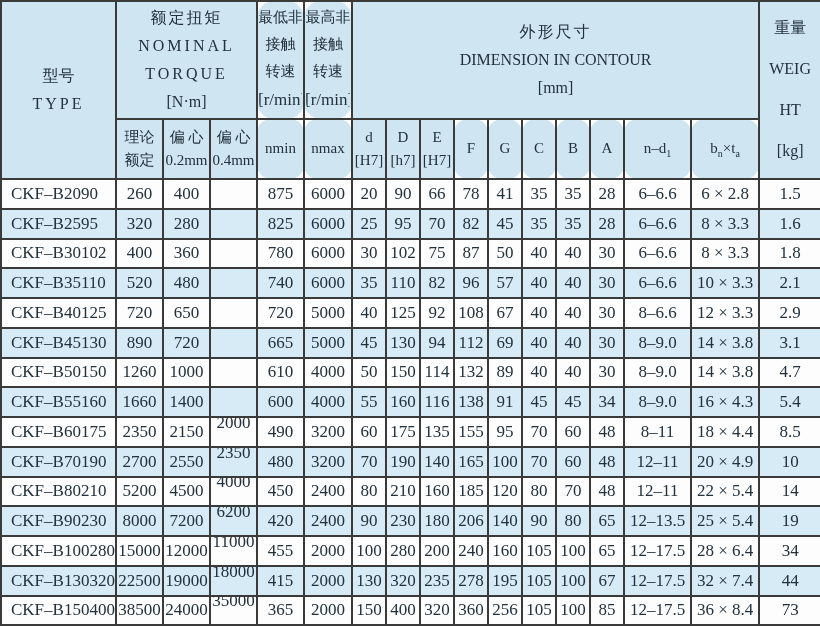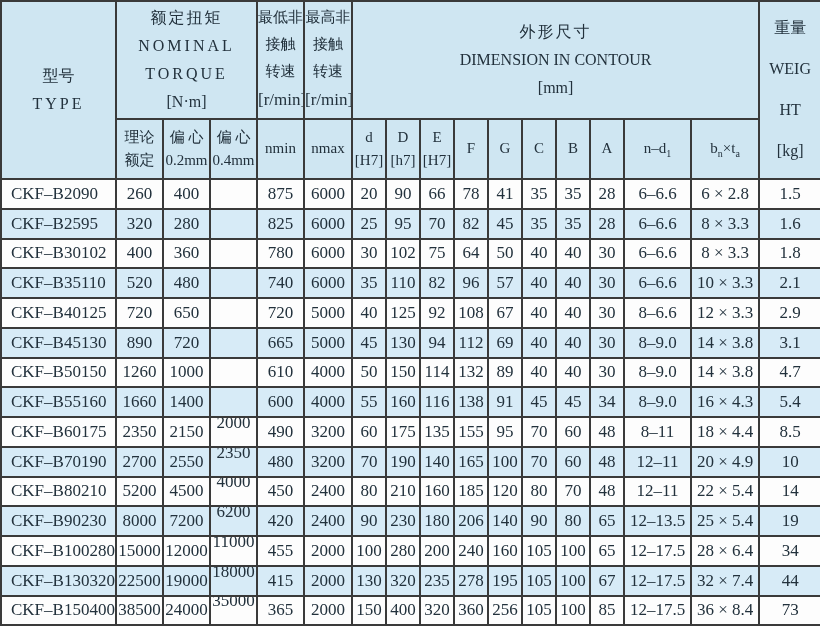--- a/index.html
+++ b/index.html
@@ -29,25 +29,25 @@
   thead th { background: #cfe6f2; }
   thead tr.hrow1 { height: 118px; }
   thead tr.hrow2 { height: 60px; margin-left: 16px; }
   tbody tr { height: 29.75px; }
   tbody tr.alt td { background: #d7ebf7; }
   tbody td { font-size: 17px; background: #fdfdfd; }
 
   .h-main { font-size: 16px; line-height: 1.75; }
   .h-main .sp { letter-spacing: 3px; }
   .h-zh-sp { letter-spacing: 2px; }
-  .h-speed { font-size: 15px; line-height: 1.8; }
+  .h-speed { font-size: 15px; line-height: 1.8; border-radius: 17px; }
   .h-speed .unit { font-size: 17px; letter-spacing: 0; }
   .h-weight { font-size: 16px; line-height: 2.55; margin-top: 7px; }
   .h-sub { font-size: 15px; line-height: 1.55; }
-  .h-sub2 { font-size: 15px; line-height: 1.55; }
+  .h-sub2 { font-size: 15px; line-height: 1.55; border-radius: 14px; }
   sub { font-size: 10px; }
 
   td.type-cell {
     text-align: left;
     padding-left: 9px;
     font-size: 17px;
   }
   .raised-wrap {
     position: relative;
     top: -9px;
@@ -191,21 +191,21 @@
       <tr>
         <td class="type-cell">CKF–B30102</td>
         <td>400</td>
         <td>360</td>
         <td></td>
         <td>780</td>
         <td>6000</td>
         <td>30</td>
         <td>102</td>
         <td>75</td>
-        <td>64</td>
+        <td>87</td>
         <td>50</td>
         <td>40</td>
         <td>40</td>
         <td>30</td>
         <td>6–6.6</td>
         <td>8 × 3.3</td>
         <td>1.8</td>
       </tr>
       <tr class="alt">
         <td class="type-cell">CKF–B35110</td>

